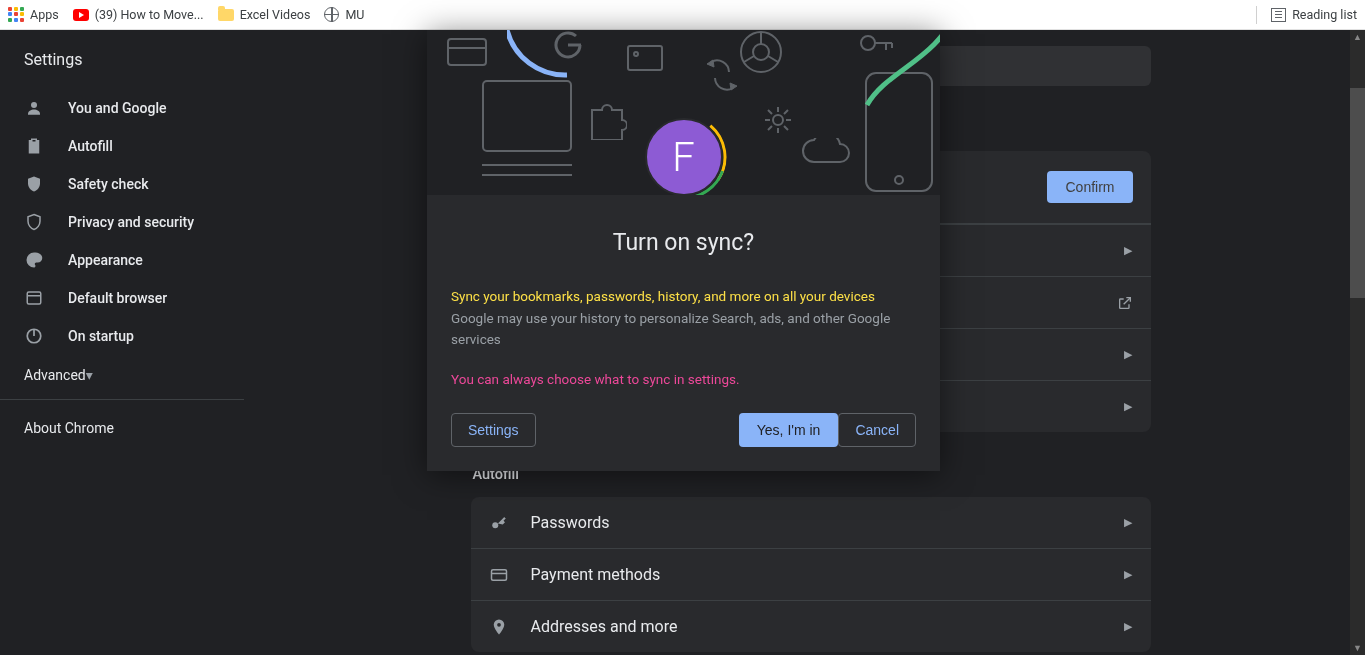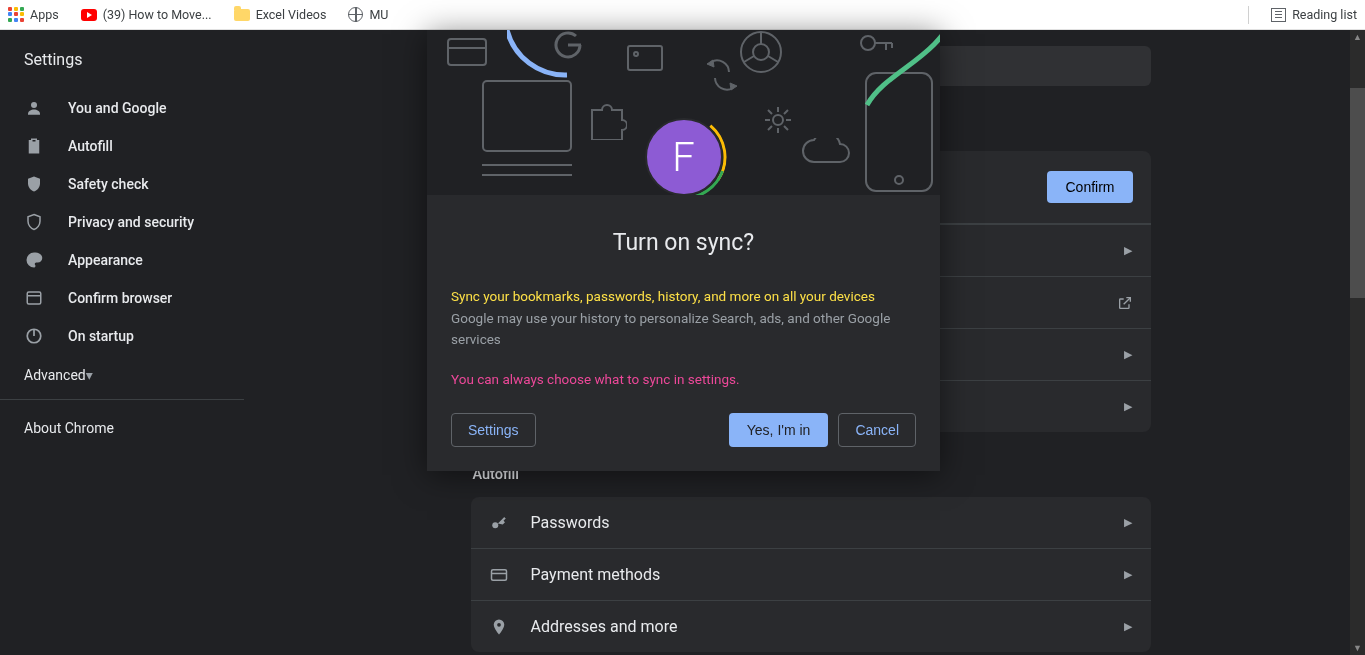--- a/index.html
+++ b/index.html
@@ -18,21 +18,21 @@
     background: #fff;
     height: 30px;
     display: flex;
     align-items: center;
     padding: 0 8px;
     color: #3c4043;
     font-size: 12.5px;
     border-bottom: 1px solid #e1e1e1;
     justify-content: space-between;
   }
-  .bm-left { display: flex; align-items: center; gap: 22px; }
+  .bm-left { display: flex; align-items: center; gap: 14px; }
   .bm-item { display: flex; align-items: center; gap: 6px; cursor: pointer; white-space: nowrap; }
   .bm-sep { width:1px; height:18px; background:#d0d0d0; }
   .apps-icon {
     width:16px; height:16px; display:grid; grid-template-columns:repeat(3,1fr); grid-template-rows:repeat(3,1fr); gap:1.5px;
   }
   .apps-icon span { width:4px; height:4px; border-radius:1px; }
   .yt-icon { width:16px; height:12px; background:#f00; border-radius:3px; position:relative;}
   .yt-icon::after { content:""; position:absolute; left:6px; top:3px; border-left:5px solid #fff; border-top:3px solid transparent; border-bottom:3px solid transparent;}
   .folder-icon { width:16px; height:12px; background:#ffd768; border-radius:2px; position:relative;}
   .folder-icon::before { content:""; position:absolute; top:-3px; left:0; width:7px; height:4px; background:#ffd768; border-radius:2px 2px 0 0;}
@@ -107,21 +107,21 @@
   .prof-left { display:flex; align-items:center; gap:16px;}
   .avatar-sm {
     width:40px; height:40px; border-radius:50%; background:#8d5bd4; color:#fff; font-size:20px;
     display:flex; align-items:center; justify-content:center; position:relative; font-weight:400;
   }
   .avatar-sm::after{
     content:""; position:absolute; right:-2px; bottom:-2px; width:15px; height:15px; border-radius:50%;
     background:#34a853; border:2px solid #292a2d;
   }
   .btn-confirm {
-    background:#8ab4f8; color:#000000; border:none; border-radius:4px;
+    background:#8ab4f8; color:#404040; border:none; border-radius:4px;
     padding: 8px 18px; font-size:14px; font-weight:500; cursor:pointer;
   }
   .row {
     display:flex; align-items:center; justify-content:space-between;
     padding: 16px 18px; border-top:1px solid #3c4043; cursor:pointer;
   }
   .row:first-of-type{ border-top:none;}
   .row-left { display:flex; align-items:center; gap:22px;}
   .row .ri-icon { width:20px; color:#9aa0a6; display:flex; justify-content:center;}
   .chev { color:#9aa0a6; font-size:11px;}
@@ -183,21 +183,21 @@
     padding: 24px;
   }
   .btn-outline {
     background:transparent; border:1px solid #5f6368; color:#8ab4f8;
     padding:8px 16px; border-radius:4px; font-size:14px; cursor:pointer;
   }
   .btn-primary {
     background:#8ab4f8; color:#202124; border:none;
     padding:8px 18px; border-radius:4px; font-size:14px; cursor:pointer; font-weight:500;
   }
-  .actions-right { display:flex; gap:10px;}
+  .actions-right { display:flex; }
 
   svg { display:block; }
   .hero-deco { position:absolute; stroke:#5f6368; fill:none;}
 </style>
 </head>
 <body>
 
 <div class="bookmarks-bar">
   <div class="bm-left">
     <div class="bm-item">
@@ -282,21 +282,21 @@
         </span>
       <span class="lbl">Appearance</span>
     </div>
     <div class="side-item bold">
       <span class="si-icon">
           <svg width="18" height="18" viewBox="0 0 24 24" fill="none" stroke="#9aa0a6" stroke-width="2">
             <rect x="3" y="4" width="18" height="16" rx="2"></rect>
             <line x1="3" y1="9" x2="21" y2="9"></line>
           </svg>
         </span>
-      <span class="lbl">Confirm browser</span>
+      <span class="lbl">Default browser</span>
     </div>
     <div class="side-item bold">
       <span class="si-icon">
           <svg width="18" height="18" viewBox="0 0 24 24" fill="none" stroke="#9aa0a6" stroke-width="2.3">
             <circle cx="12" cy="12" r="9"></circle>
             <line x1="12" y1="3" x2="12" y2="12"></line>
           </svg>
         </span>
       <span class="lbl">On startup</span>
     </div>

